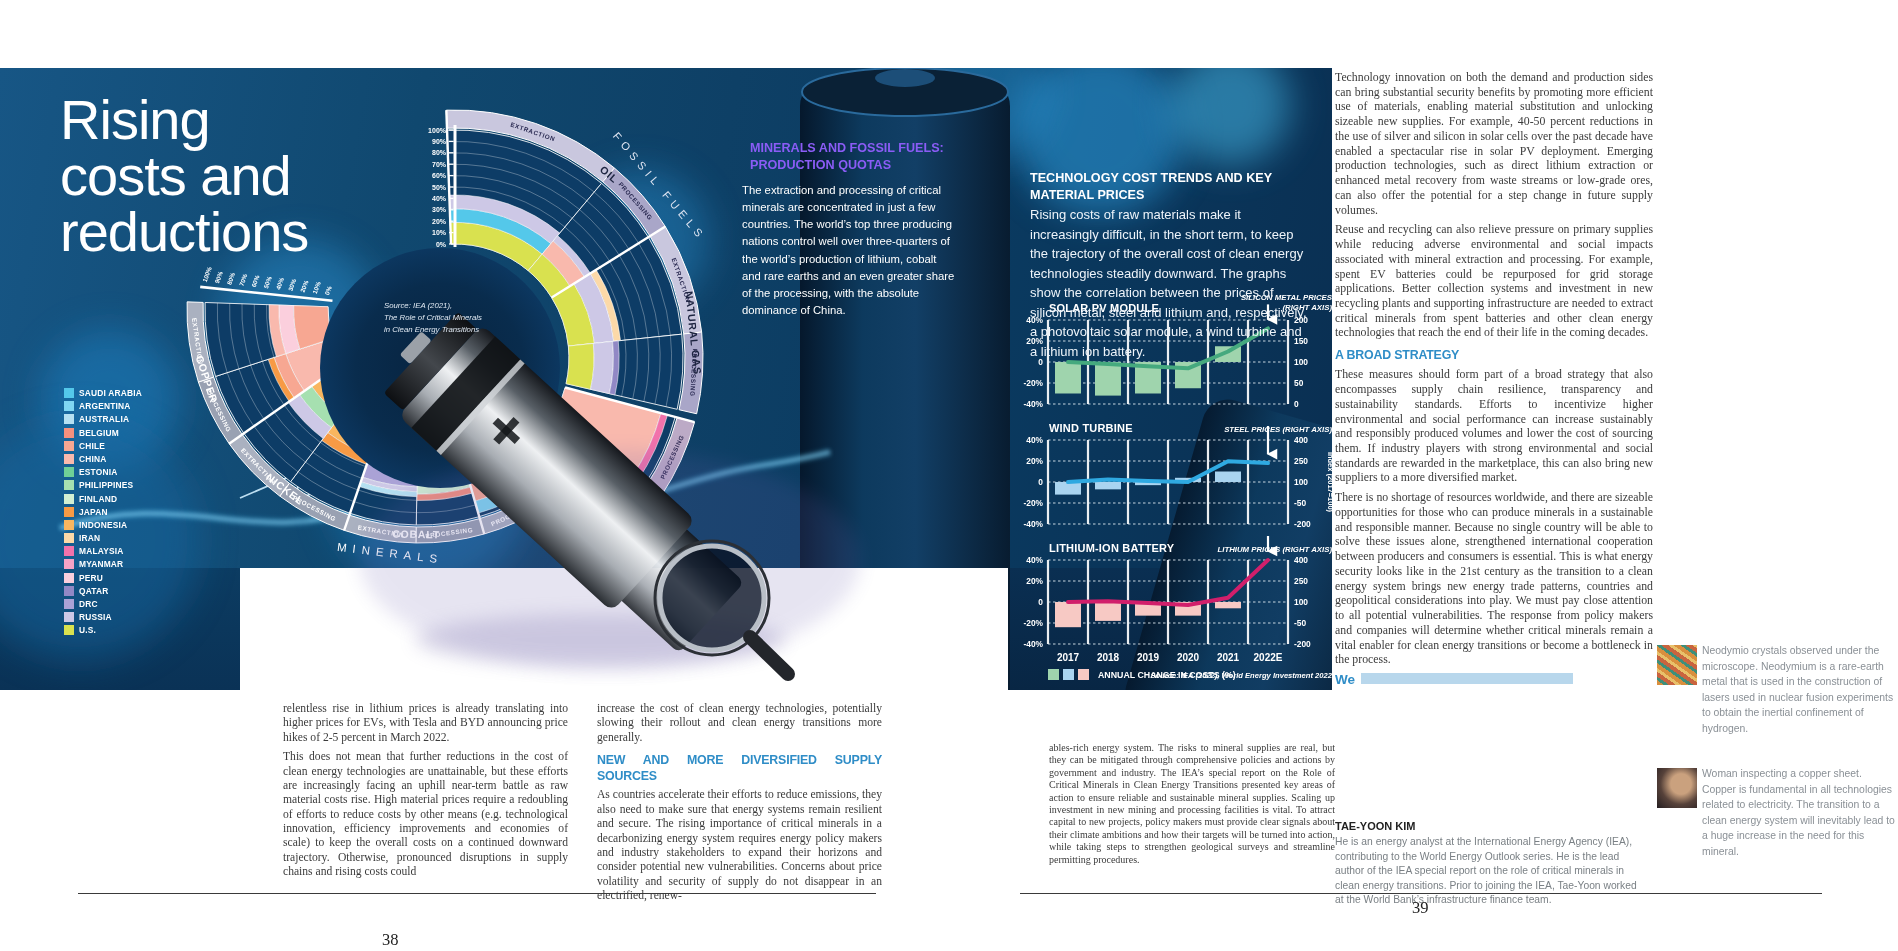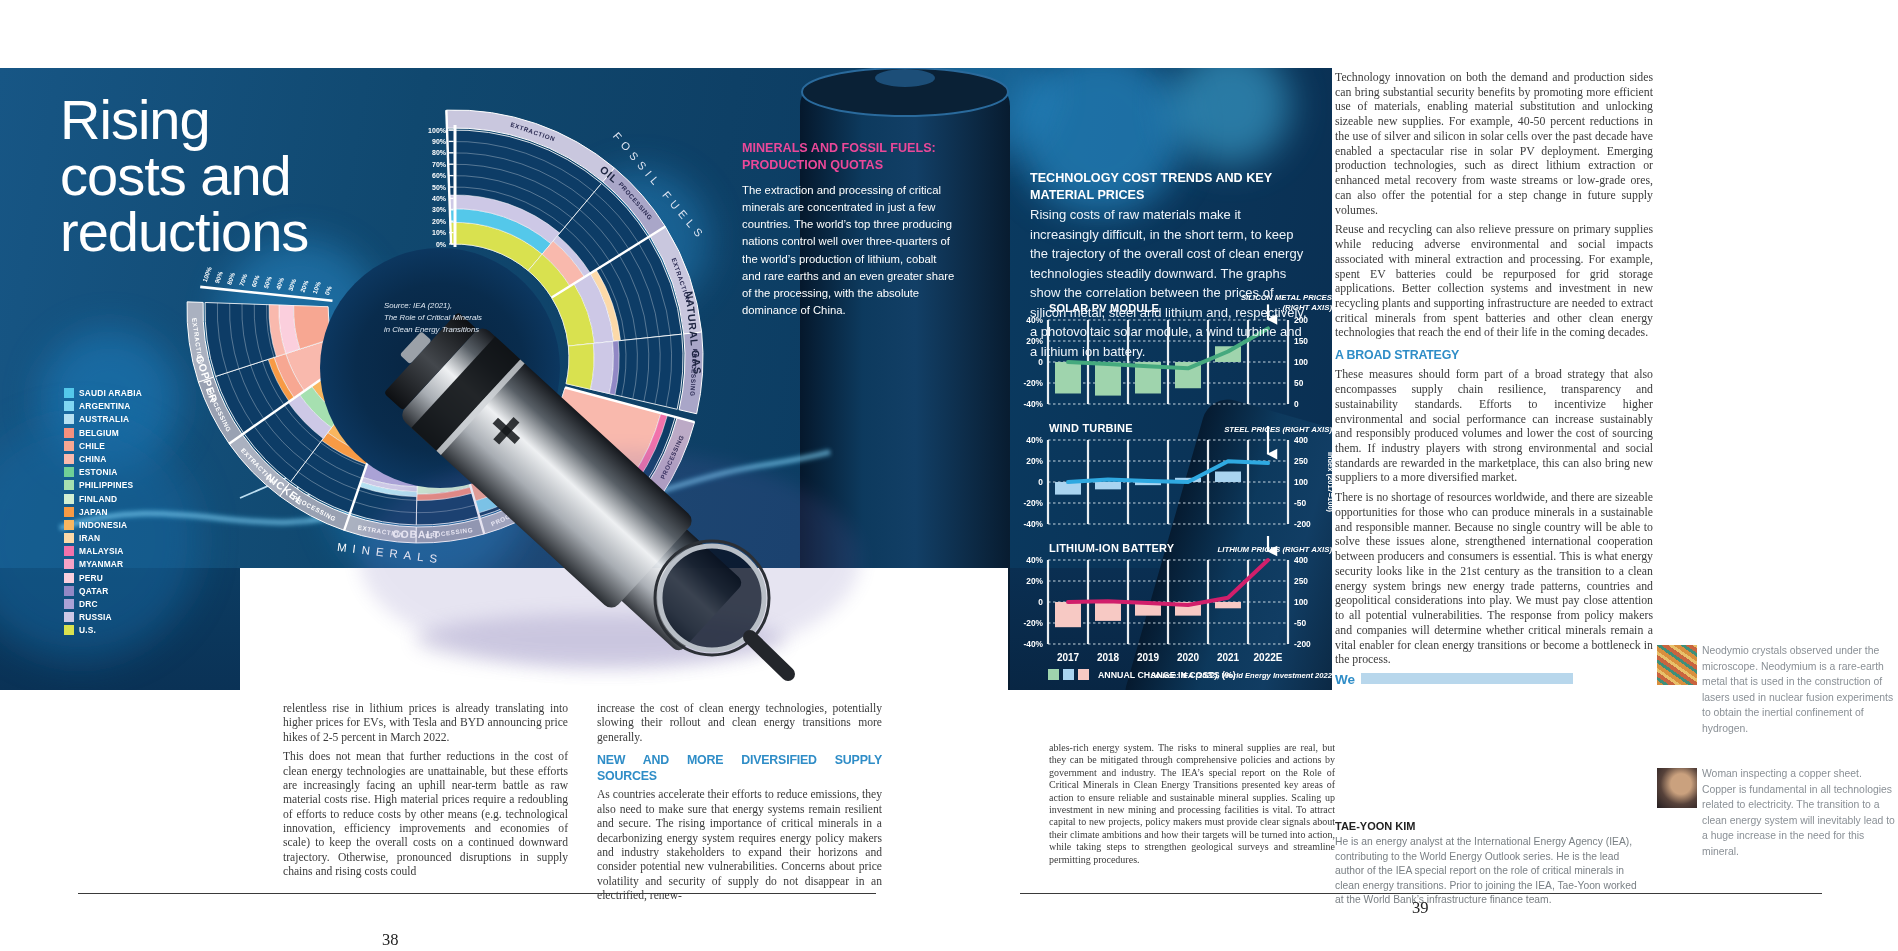--- a/index.html
+++ b/index.html
@@ -8,21 +8,21 @@
   
   .hero{left:0;top:68px;width:1332px;height:500px;background:linear-gradient(100deg,#175685 0%,#10486f 30%,#0e4066 52%,#0a3a60 72%,#0a2f52 100%);z-index:1}
   .hero-ext-left{left:0;top:568px;width:240px;height:122px;background:linear-gradient(180deg,#0c3c62,#0a3256);z-index:1}
   .hero-ext-right{left:1008px;top:568px;width:324px;height:122px;background:linear-gradient(180deg,#0a2f52,#082644);z-index:1}
   .fx{left:0;top:0;width:1898px;height:951px;z-index:2;pointer-events:none}
   .radial-svg{left:0;top:68px;width:1332px;height:500px;z-index:3}
   .battery-svg{left:260px;top:230px;width:640px;height:470px;z-index:4;pointer-events:none}
   .charts-svg{left:1010px;top:290px;width:322px;height:402px;z-index:5}
   .hero-title{left:60px;top:92px;width:330px;color:#ffffff;font-weight:300;font-size:56px;line-height:1.0;letter-spacing:-1px;z-index:6}
   .info-box{left:742px;top:140px;width:216px;z-index:6}
-  .info-box h3{margin:0 0 8px;font-size:12.6px;line-height:1.35;color:#ec4899;letter-spacing:0}
+  .info-box h3{margin:0 8px 8px;font-size:12.6px;line-height:1.35;color:#8b5cf6;letter-spacing:0}
   .info-box p{margin:0;font-size:11.3px;line-height:1.52;color:#ffffff}
   .charts-head{left:1030px;top:170px;width:282px;color:#fff;font-weight:bold;font-size:12.6px;line-height:1.35;z-index:6}
   .charts-intro{left:1030px;top:205px;width:282px;color:#eef4fa;font-size:13px;line-height:1.5;z-index:6}
   .legend{left:64px;top:388px;width:130px;z-index:6}
   .legend-item{display:flex;align-items:flex-start;height:13.2px}
   .legend-swatch{width:10px;height:10px;margin-right:5px;flex:0 0 auto}
   .legend-label{font-size:8.4px;font-weight:bold;color:#ffffff;letter-spacing:.2px;white-space:nowrap}
   .radial-source{left:384px;top:300px;width:130px;color:#dfe8f2;font-size:7.8px;font-style:italic;line-height:1.55;z-index:6}
   .col{font-family:"Liberation Serif",serif;color:#3b3b3b;text-align:justify;z-index:6}
   .col p{margin:0 0 5px}

